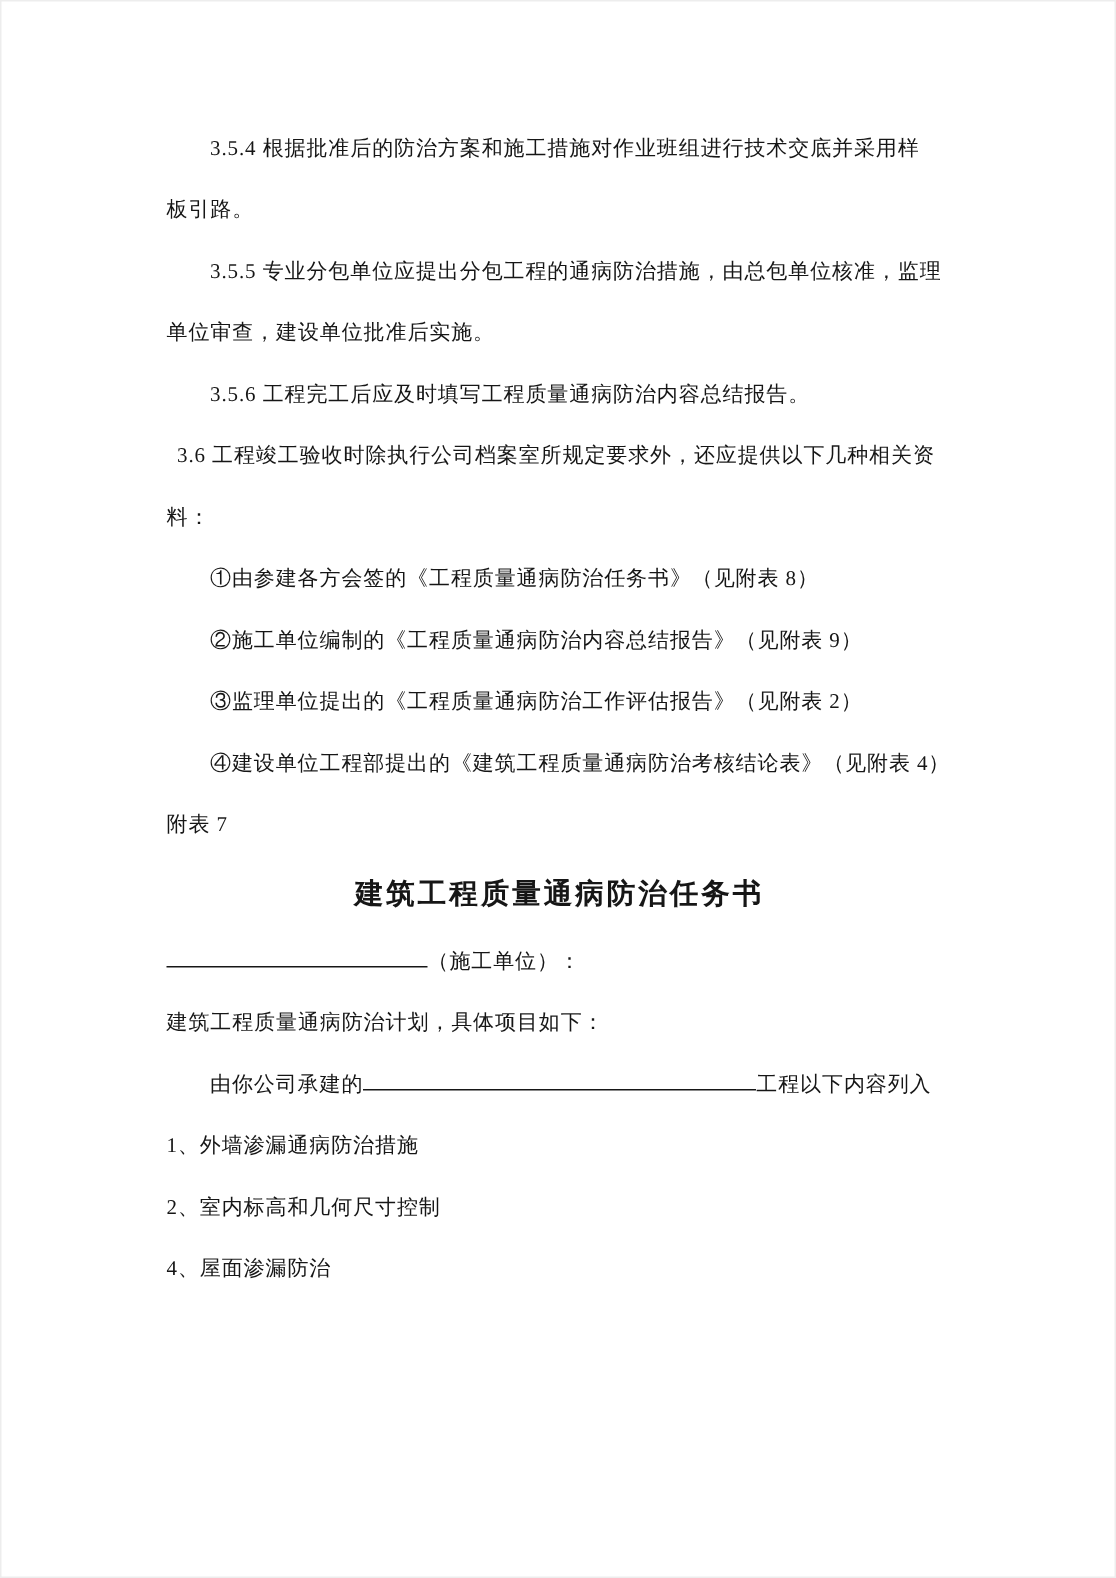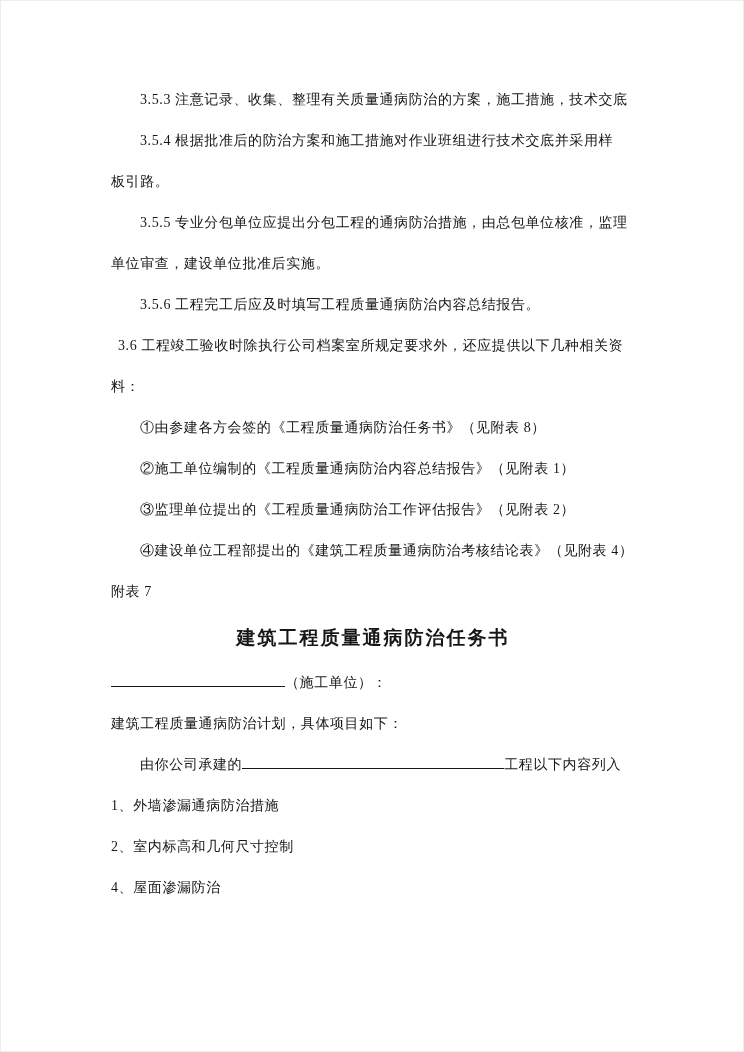--- a/index.html
+++ b/index.html
@@ -41,30 +41,29 @@
     height: 15px;
     vertical-align: baseline;
   }
   .seg { white-space: nowrap; }
 </style>
 </head>
 <body>
 
 <div class="page">
   <div class="doc-body">
-      <div class="line" style="padding-left: 29px;">3.5.3 注意记录、收集、整理有关质量通病防治的方案，施工措施，技术交底</div>
       <div class="line" style="padding-left: 29px;">3.5.4 根据批准后的防治方案和施工措施对作业班组进行技术交底并采用样</div>
       <div class="line">板引路。</div>
       <div class="line" style="padding-left: 29px;">3.5.5 专业分包单位应提出分包工程的通病防治措施，由总包单位核准，监理</div>
       <div class="line">单位审查，建设单位批准后实施。</div>
       <div class="line" style="padding-left: 29px;">3.5.6 工程完工后应及时填写工程质量通病防治内容总结报告。</div>
       <div class="line" style="padding-left: 7px;">3.6 工程竣工验收时除执行公司档案室所规定要求外，还应提供以下几种相关资</div>
       <div class="line">料：</div>
       <div class="line" style="padding-left: 29px;">①由参建各方会签的《工程质量通病防治任务书》（见附表 8）</div>
-      <div class="line" style="padding-left: 29px;">②施工单位编制的《工程质量通病防治内容总结报告》（见附表 1）</div>
+      <div class="line" style="padding-left: 29px;">②施工单位编制的《工程质量通病防治内容总结报告》（见附表 9）</div>
       <div class="line" style="padding-left: 29px;">③监理单位提出的《工程质量通病防治工作评估报告》（见附表 2）</div>
       <div class="line" style="padding-left: 29px;">④建设单位工程部提出的《建筑工程质量通病防治考核结论表》（见附表 4）</div>
       <div class="line">附表 7</div>
       <div class="line title">建筑工程质量通病防治任务书</div>
       <div class="line"><span class="blank" style="width: 174px;"></span><span class="seg">（施工单位）：</span></div>
       <div class="line">建筑工程质量通病防治计划，具体项目如下：</div>
       <div class="line" style="padding-left: 29px;"><span class="seg">由你公司承建的</span><span class="blank" style="width: 262px;"></span><span class="seg">工程以下内容列入</span></div>
       <div class="line">1、外墙渗漏通病防治措施</div>
       <div class="line">2、室内标高和几何尺寸控制</div>
       <div class="line">4、屋面渗漏防治</div>

